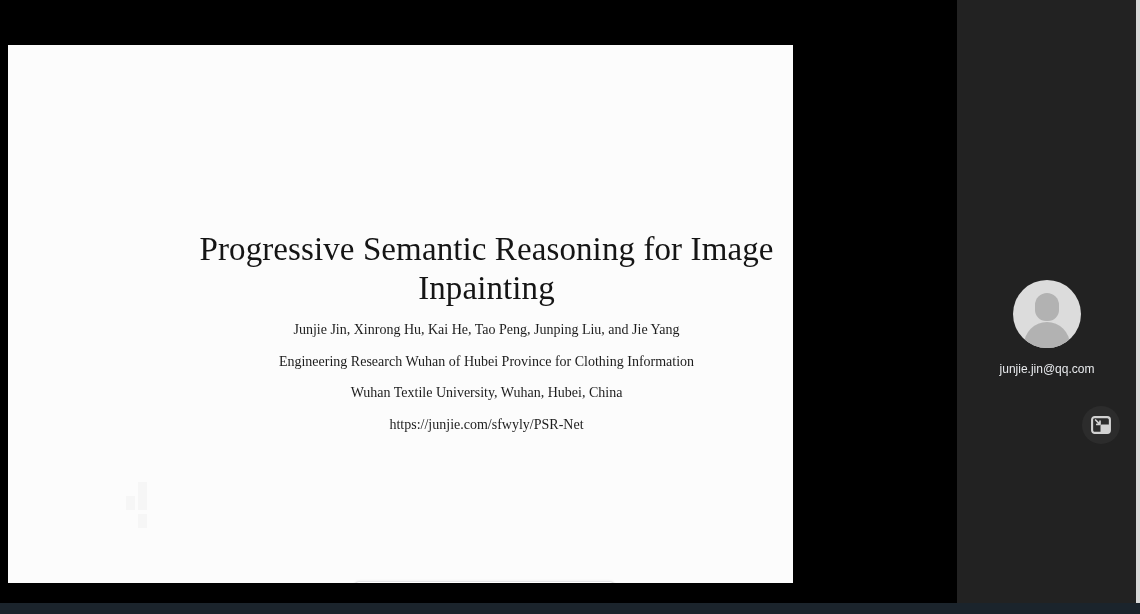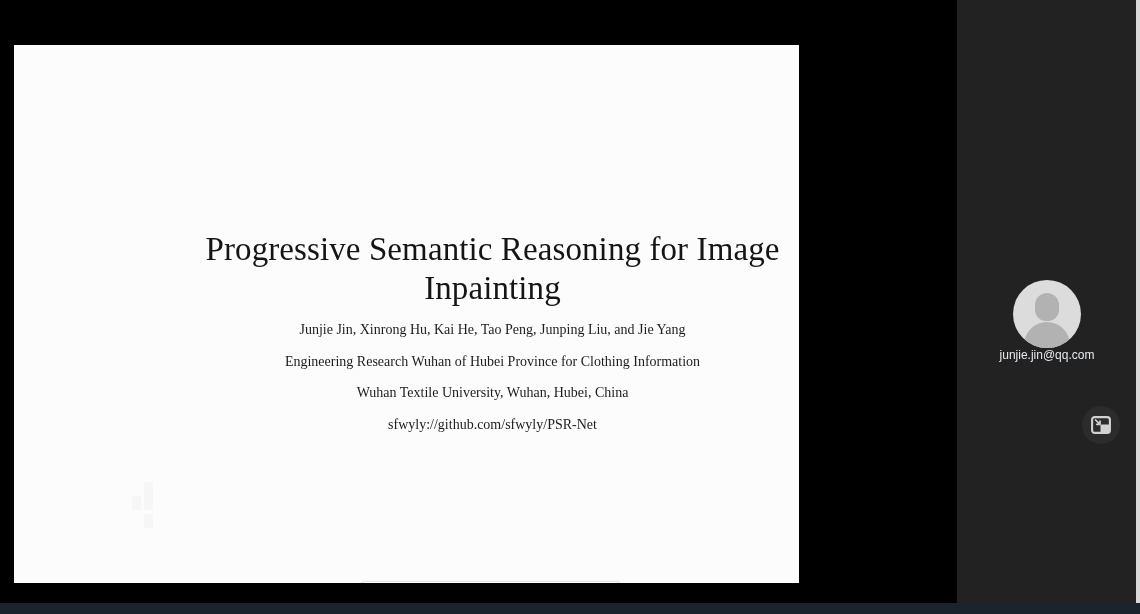--- a/index.html
+++ b/index.html
@@ -27,21 +27,21 @@
     left: 0;
     top: 0;
     width: 957px;
     height: 603px;
     background: #000000;
     overflow: hidden;
   }
 
   .slide-surface {
     position: absolute;
-    left: 14px;
+    left: 8px;
     top: 45px;
     width: 785px;
     height: 538px;
     background: #fcfcfc;
     overflow: hidden;
   }
 
   .letterbox-top {
     position: absolute;
     left: 0; top: 0;
@@ -164,21 +164,21 @@
     position: absolute;
     left: 50%;
     top: 42px;
     transform: translateX(-50%);
     width: 46px;
     height: 34px;
     border-radius: 23px 23px 0 0;
     background: #b2b2b2;
   }
   .participant-name {
-    margin-top: 0;
+    margin-top: 14px;
     font-size: 12px;
     line-height: 15px;
     color: #e8eaed;
     font-family: "Liberation Sans", "DejaVu Sans", sans-serif;
   }
 
   .pip-button {
     position: absolute;
     left: 1082px;
     top: 406px;
@@ -219,21 +219,21 @@
 
     <div class="letterbox-top"></div>
 
     <div class="slide-surface">
 
       <div class="slide-text-block">
         <div class="slide-title">Progressive Semantic Reasoning for Image Inpainting</div>
         <div class="slide-line">Junjie Jin, Xinrong Hu, Kai He, Tao Peng, Junping Liu, and Jie Yang</div>
         <div class="slide-line">Engineering Research Wuhan of Hubei Province for Clothing Information</div>
         <div class="slide-line">Wuhan Textile University, Wuhan, Hubei, China</div>
-        <div class="slide-line">sfwyly://github.com/sfwyly/PSR-Net</div>
+        <div class="slide-line">https://junjie.com/sfwyly/PSR-Net</div>
       </div>
 
       <div class="watermark">
         <i class="wm-a"></i>
           <i class="wm-b"></i>
           <i class="wm-c"></i>
       </div>
 
       <div class="share-bar">
         

